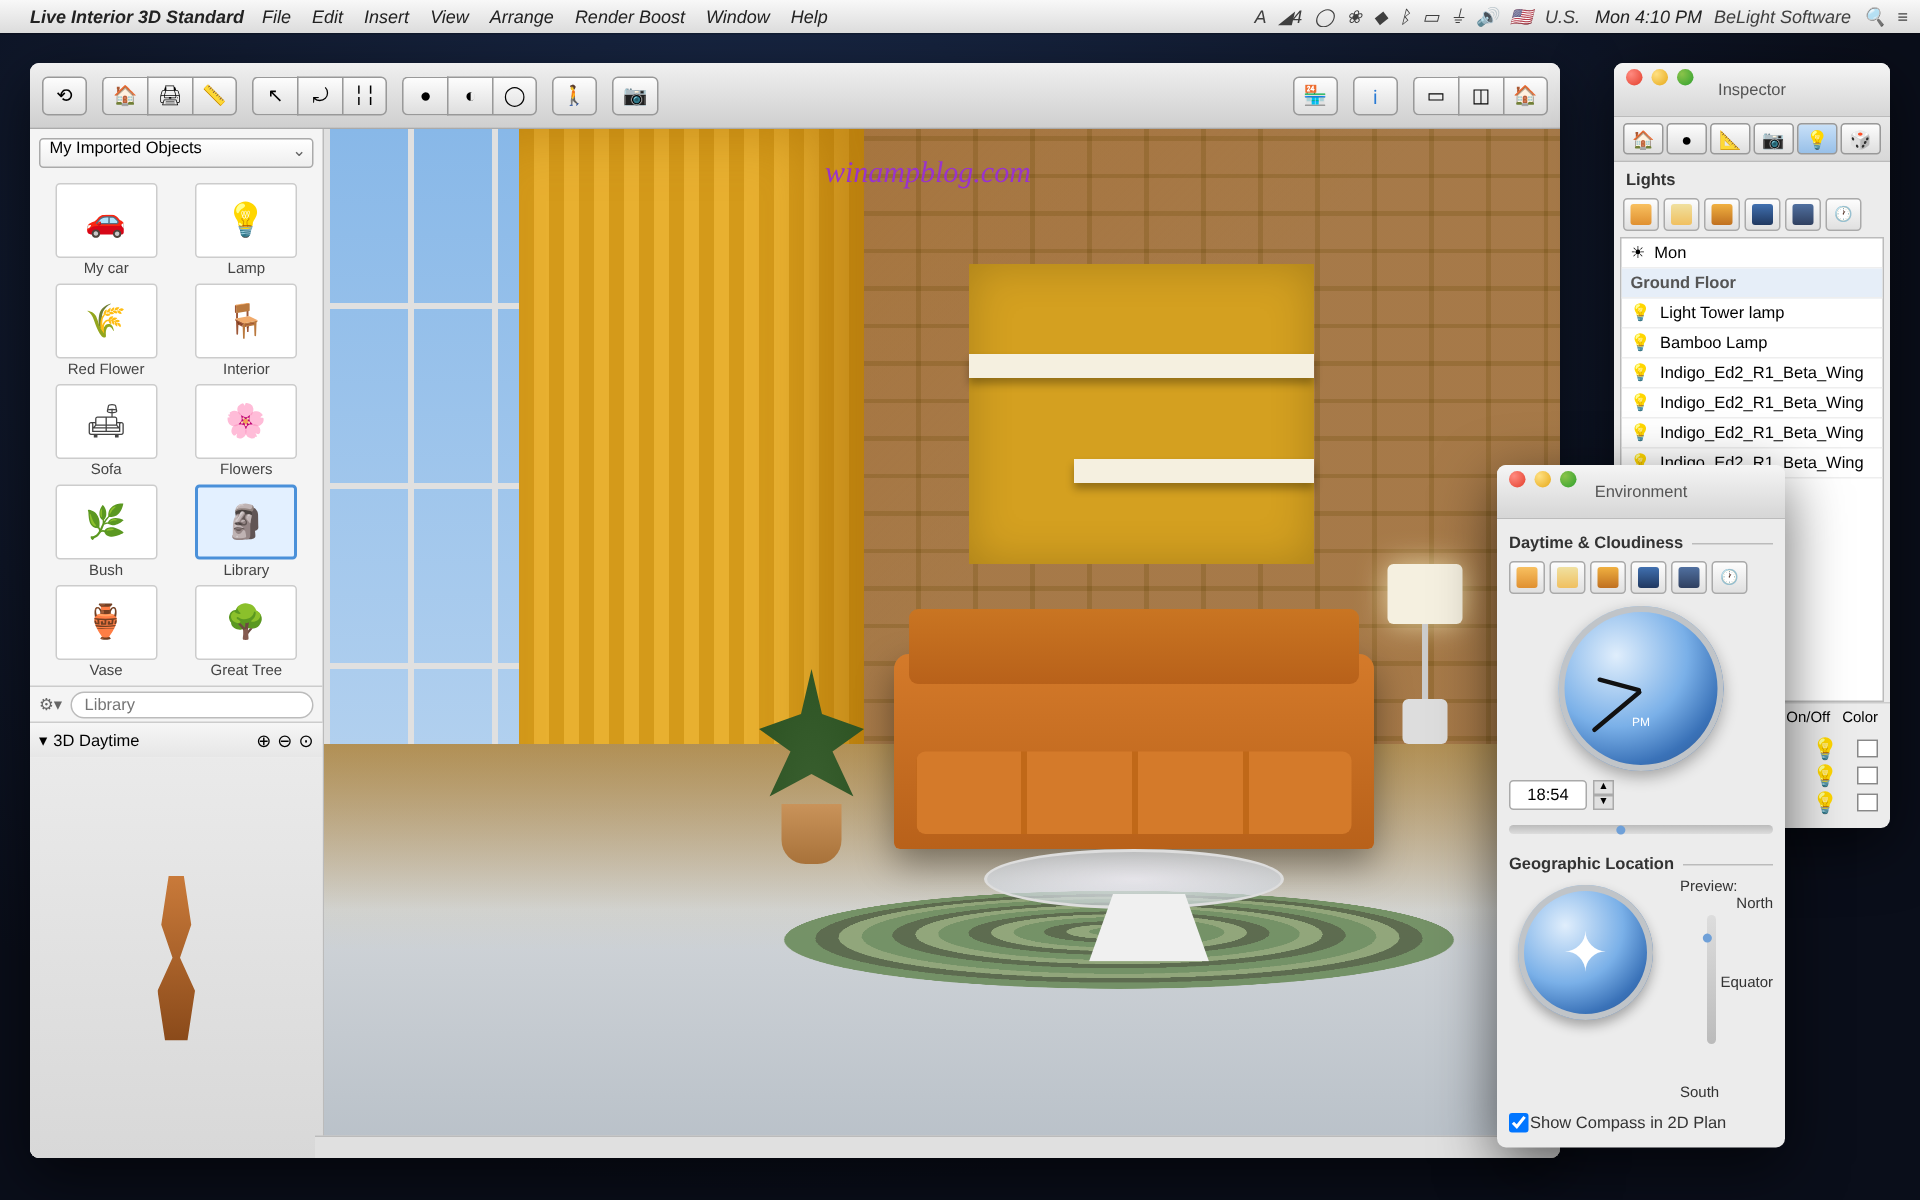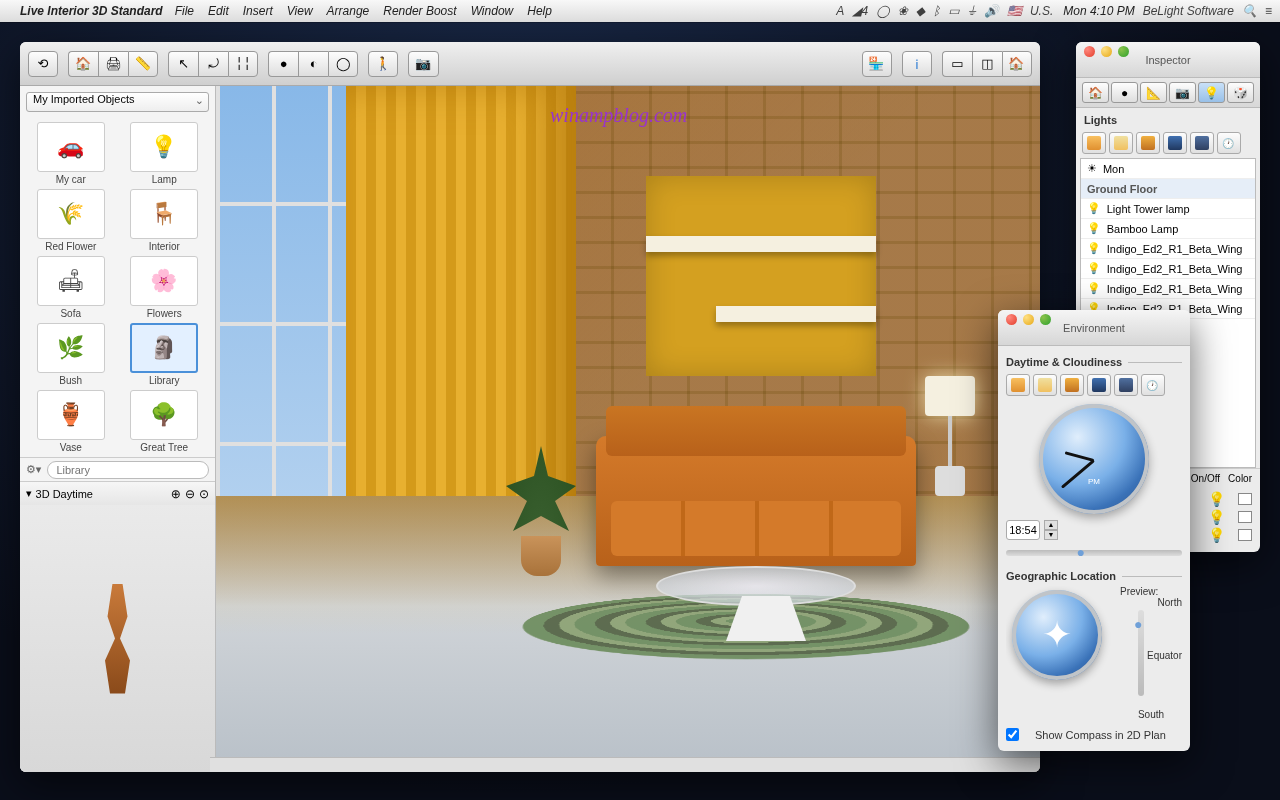--- a/index.html
+++ b/index.html
@@ -118,32 +118,32 @@
 .env-body { padding:6px 8px 10px; }
 .env-section-title { display:flex; align-items:center; gap:6px; font-weight:bold; color:#333; margin:4px 0; }
 .env-section-title::after { content:""; flex:1; height:1px; background:#bbb; }
 .clock-dial { width:110px; height:110px; margin:6px auto; border-radius:50%;
   background: radial-gradient(circle at 35% 30%, #e0eefc, #7ab0e8 45%, #3a72b8 70%, #2a4a7a); box-shadow: 0 4px 10px rgba(0,0,0,.3), inset 0 0 0 4px #c0c4c8; position:relative; }
 .clock-hand { position:absolute; left:50%; top:50%; background:#111; transform-origin: left center; height:3px; border-radius:2px; }
 .hand-h { width:30px; transform: rotate(-165deg); }
 .hand-m { width:42px; transform: rotate(140deg); }
 .clock-label { position:absolute; left:50%; top:66%; transform:translateX(-50%); color:#fff; font-size:8px; }
 .time-row { display:flex; align-items:center; gap:4px; margin:4px 0; }
-.time-input { width:34px; height:20px; border:1px solid #aaa; border-radius:3px; font-size:11px; text-align:center; background:#fff; }
+.time-input { width:52px; height:20px; border:1px solid #aaa; border-radius:3px; font-size:11px; text-align:center; background:#fff; }
 .stepper { width:14px; height:20px; display:flex; flex-direction:column; }
 .stepper span { flex:1; background:#e0e0e0; border:1px solid #aaa; font-size:7px; text-align:center; line-height:8px; }
 .cloud-slider { width:100%; height:6px; background:linear-gradient(#bbb,#ddd); border-radius:3px; margin:10px 0 14px; position:relative; }
 .cloud-slider::before { content:"●"; position:absolute; left:40%; top:-6px; color:#6fa0d8; font-size:14px; }
 .compass { width:90px; height:90px; margin:4px 0 4px 6px; float:left; border-radius:50%;
   background: radial-gradient(circle at 35% 30%, #e0eefc, #7ab0e8 45%, #3a72b8 70%, #2a4a7a); box-shadow: 0 4px 8px rgba(0,0,0,.3), inset 0 0 0 4px #c0c4c8; position:relative; }
 .compass::after { content:"✦"; position:absolute; left:50%; top:50%; transform:translate(-50%,-50%); color:#fff; font-size:36px; }
 .lat-col { float:right; width:62px; font-size:10px; color:#333; }
 .lat-slider { width:6px; height:86px; background:linear-gradient(#ddd,#bbb); margin:2px 0 2px 18px; position:relative; border-radius:3px; }
 .lat-slider::before { content:"●"; position:absolute; top:6px; left:-4px; color:#6fa0d8; font-size:14px; }
-.show-compass { clear:both; padding-top:8px; display:flex; align-items:center; gap:16px; font-size:11px; color:#333; }
+.show-compass { clear:both; padding-top:8px; display:flex; align-items:center; gap:1px; font-size:11px; color:#333; }
 .show-compass input { }
 </style>
 </head>
 <body>
 
 <div class="menubar">
   <span class="apple"></span>
   <span class="app-name">Live Interior 3D Standard</span>
   <span class="menu-item">File</span>
   <span class="menu-item">Edit</span>
@@ -428,21 +428,21 @@
     </div>
     <div class="cloud-slider"></div>
     <div class="env-section-title">Geographic Location</div>
     <div style="overflow:hidden;">
       <div class="compass"></div>
       <div class="lat-col">
         <div>Preview:</div>
         <div style="text-align:right;">North</div>
         <div class="lat-slider"></div>
         <div style="text-align:right;position:relative;top:-48px;">Equator</div>
-        <div style="text-align:center;">South</div>
+        <div style="text-align:left;margin-top:14px;">South</div>
       </div>
     </div>
     <label class="show-compass">
       <input type="checkbox" checked="" style="">
       <span>Show Compass in 2D Plan</span>
     </label>
   </div>
 </div>
 
 </body></html>

